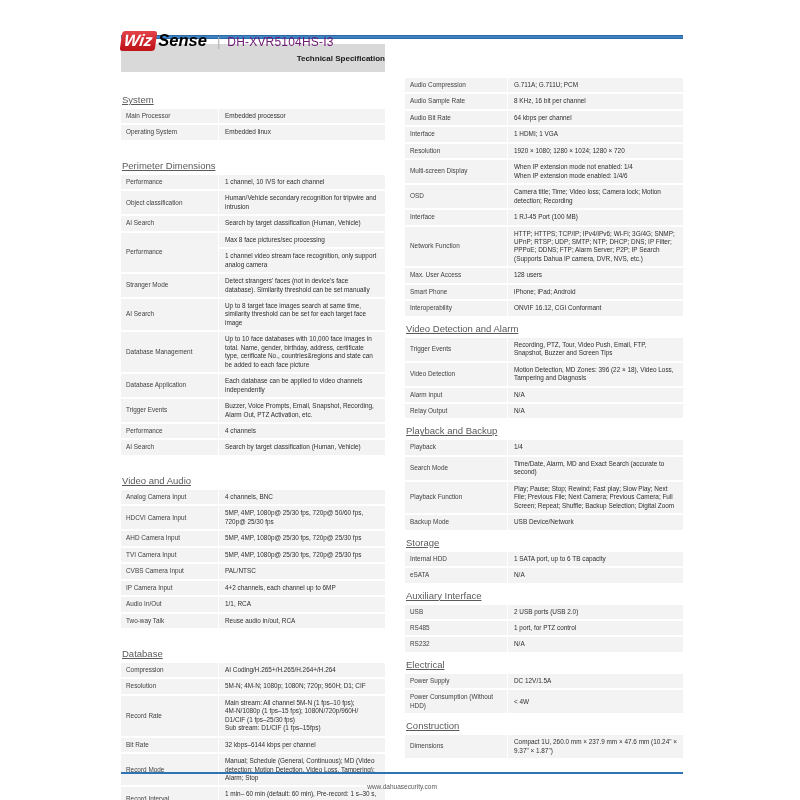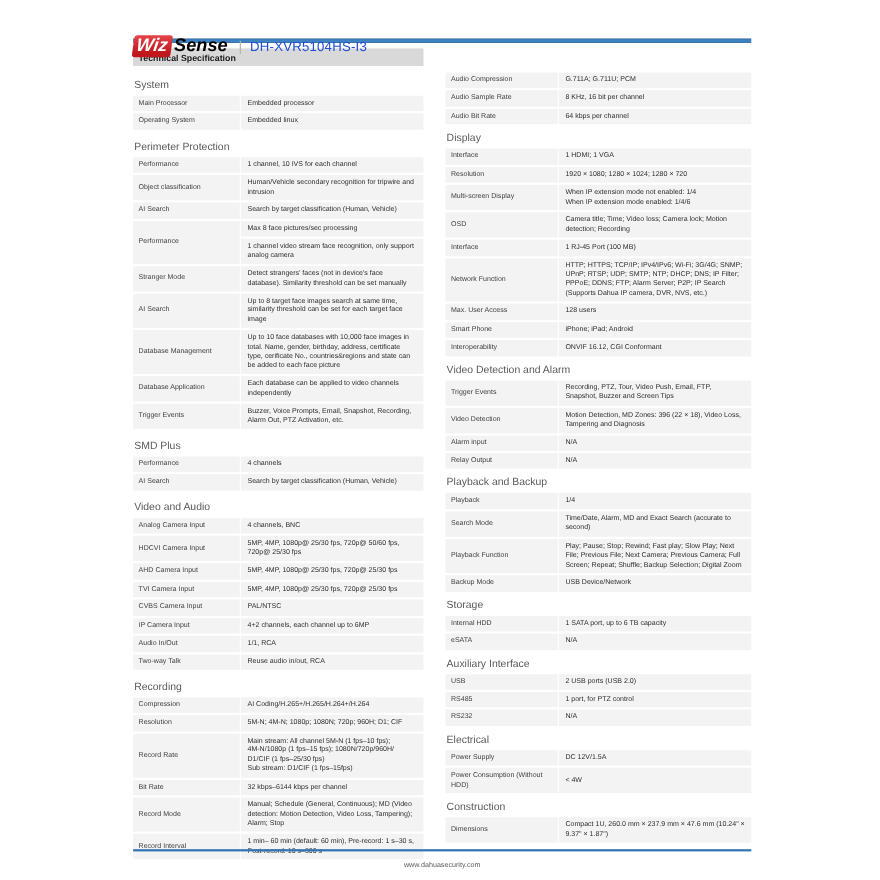--- a/index.html
+++ b/index.html
@@ -7,33 +7,33 @@
   body { position:relative; overflow:hidden; }
 
   .page { position:absolute; left:121px; top:7px; width:562px; }
 
   
   .header { display:flex; align-items:baseline; height:24px; }
   .logo { font-size:16.5px; font-weight:bold; font-style:italic; letter-spacing:0; }
   .logo-wiz { display:inline-block; background:linear-gradient(180deg,#e4454a 0%, #c2161d 80%); color:#ffffff; padding:0 4px 1px 3px; border-radius:3px; transform:skewX(-8deg); }
   .logo-sense { color:#000000; margin-left:2px;font-style:italic; }
   .model-sep { color:#b3b3b3; font-size:13px; margin:0 7px 0 10px; font-weight:normal; }
-  .model { color:#1d4ed8; font-size:12px; letter-spacing:0.2px;margin-top:28px; }
+  .model { color:#701a75; font-size:12px; letter-spacing:0.2px;margin-top:28px; }
 
   .blue-rule { height:4px; margin-top:4px; background:linear-gradient(180deg,#23598c 0%, #3d83c4 30%, #3d83c4 70%, #23598c 100%); }
 
-  .spec-bar { width:264px; height:16px; background:#d9d9d9; margin-top:5px; display:flex; align-items:center; padding-left:5px; }
+  .spec-bar { width:264px; height:28px; background:#d9d9d9; margin-top:5px; display:flex; align-items:center; padding-left:5px;justify-content:flex-end; }
   .spec-bar-title { font-size:8px; font-weight:bold; color:#1a1a1a; }
 
   
   .cols { display:flex; gap:20px; margin-top:2px; }
   .col-left  { width:264px; }
   .col-right { width:278px; padding-top:4px; }
 
-  .section-title { font-size:9.5px; color:#5a5a5a; margin:10px 0 4px 1px; }
+  .section-title { font-size:9.5px; color:#5a5a5a; margin:20px 0 4px 1px;text-decoration:underline; }
   .col-right .section-title { margin-top:7px; }
 
   .spec-row { display:flex; align-items:stretch; margin-bottom:2px; }
   .spec-label { width:97px; background:#f3f3f3; color:#3f3f3f; font-size:6.4px; line-height:1.32;
                 padding:3px 3px 3px 5px; margin-right:1px; display:flex; align-items:center; flex-shrink:0; }
   .col-right .spec-label { width:102px; }
   .value-stack { flex:1; display:flex; flex-direction:column; gap:2px; }
   .spec-value { background:#f3f3f3; color:#2e2e2e; font-size:6.4px; line-height:1.32;
                 padding:3px 6px 3px 6px; flex:1; display:flex; align-items:center; white-space:pre-line; }
 
@@ -69,21 +69,21 @@
           <div class="value-stack">
             <div class="spec-value">Embedded processor</div>
           </div>
         </div>
         <div class="spec-row">
           <div class="spec-label">Operating System</div>
           <div class="value-stack">
             <div class="spec-value">Embedded linux</div>
           </div>
         </div>
-        <div class="section-title">Perimeter Protection</div>
+        <div class="section-title">Perimeter Dimensions</div>
         <div class="spec-row">
           <div class="spec-label">Performance</div>
           <div class="value-stack">
             <div class="spec-value">1 channel, 10 IVS for each channel</div>
           </div>
         </div>
         <div class="spec-row">
           <div class="spec-label">Object classification</div>
           <div class="value-stack">
             <div class="spec-value">Human/Vehicle secondary recognition for tripwire and intrusion</div>
@@ -125,21 +125,20 @@
           <div class="value-stack">
             <div class="spec-value">Each database can be applied to video channels independently</div>
           </div>
         </div>
         <div class="spec-row">
           <div class="spec-label">Trigger Events</div>
           <div class="value-stack">
             <div class="spec-value">Buzzer, Voice Prompts, Email, Snapshot, Recording, Alarm Out, PTZ Activation, etc.</div>
           </div>
         </div>
-        <div class="section-title">SMD Plus</div>
         <div class="spec-row">
           <div class="spec-label">Performance</div>
           <div class="value-stack">
             <div class="spec-value">4 channels</div>
           </div>
         </div>
         <div class="spec-row">
           <div class="spec-label">AI Search</div>
           <div class="value-stack">
             <div class="spec-value">Search by target classification (Human, Vehicle)</div>
@@ -187,21 +186,21 @@
           <div class="value-stack">
             <div class="spec-value">1/1, RCA</div>
           </div>
         </div>
         <div class="spec-row">
           <div class="spec-label">Two-way Talk</div>
           <div class="value-stack">
             <div class="spec-value">Reuse audio in/out, RCA</div>
           </div>
         </div>
-        <div class="section-title">Recording</div>
+        <div class="section-title">Database</div>
         <div class="spec-row">
           <div class="spec-label">Compression</div>
           <div class="value-stack">
             <div class="spec-value">AI Coding/H.265+/H.265/H.264+/H.264</div>
           </div>
         </div>
         <div class="spec-row">
           <div class="spec-label">Resolution</div>
           <div class="value-stack">
             <div class="spec-value">5M-N; 4M-N; 1080p; 1080N; 720p; 960H; D1; CIF</div>
@@ -247,21 +246,20 @@
           <div class="value-stack">
             <div class="spec-value">8 KHz, 16 bit per channel</div>
           </div>
         </div>
         <div class="spec-row">
           <div class="spec-label">Audio Bit Rate</div>
           <div class="value-stack">
             <div class="spec-value">64 kbps per channel</div>
           </div>
         </div>
-        <div class="section-title">Display</div>
         <div class="spec-row">
           <div class="spec-label">Interface</div>
           <div class="value-stack">
             <div class="spec-value">1 HDMI; 1 VGA</div>
           </div>
         </div>
         <div class="spec-row">
           <div class="spec-label">Resolution</div>
           <div class="value-stack">
             <div class="spec-value">1920 × 1080; 1280 × 1024; 1280 × 720</div>

